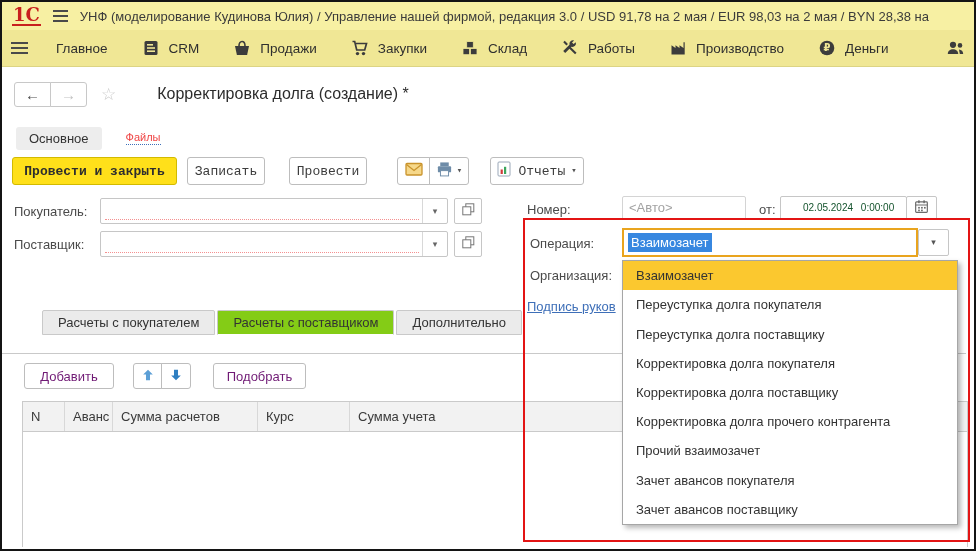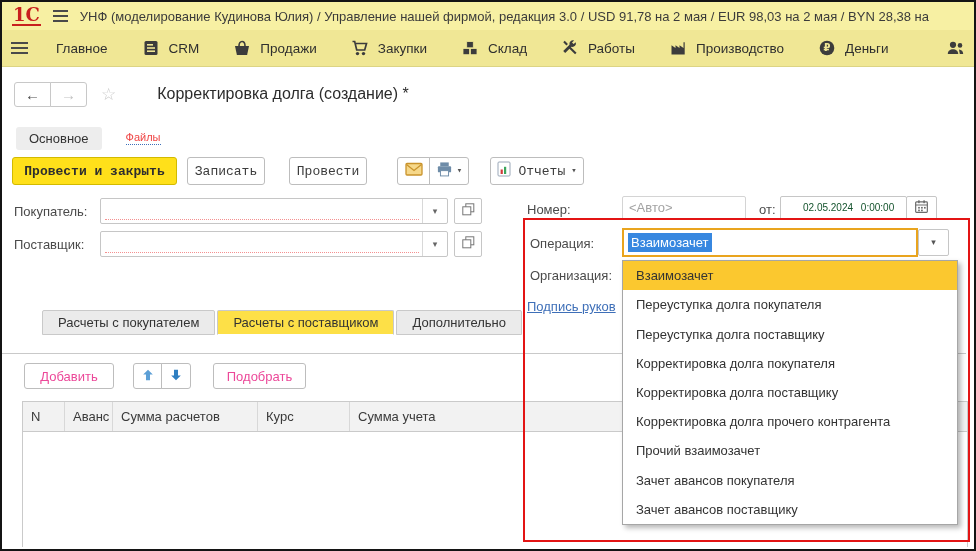--- a/index.html
+++ b/index.html
@@ -57,24 +57,24 @@
   .dropdown{position:absolute;left:620px;top:258px;width:336px;height:265px;background:#fff;
             border:1px solid #A6A6A6;box-shadow:3px 3px 5px rgba(0,0,0,0.28);z-index:30;
             display:flex;flex-direction:column;box-sizing:border-box;}
   .ditem{flex:1;display:flex;align-items:center;padding-left:13px;font-size:13px;color:#333;cursor:pointer;}
   .ditem.sel{background:#FBC82F;}
   
   .tabline{position:absolute;left:0;right:8px;top:351px;border-bottom:1px solid #C9C9C9;z-index:1;}
   .dtabs{position:absolute;left:14px;top:308px;display:flex;z-index:2;margin-left:26px;}
   .dtab{height:25px;box-sizing:border-box;display:flex;align-items:center;padding:0 15px;font-size:13px;
         color:#333;background:#EBEBEB;border:1px solid #C9C9C9;border-radius:2px 2px 0 0;margin-right:2px;cursor:pointer;}
-  .dtab.active{background:#fde047;border-bottom:1px solid #fff;}
+  .dtab.active{background:#84cc16;border-bottom:1px solid #fff;}
   
   .tbtn{position:absolute;height:26px;box-sizing:border-box;background:#fff;border:1px solid #BDBDBD;
-        border-radius:3px;font-size:13px;color:#ec4899;display:flex;align-items:center;justify-content:center;cursor:pointer;}
+        border-radius:3px;font-size:13px;color:#701a75;display:flex;align-items:center;justify-content:center;cursor:pointer;}
   .grid{position:absolute;left:20px;top:399px;width:946px;height:146px;box-sizing:border-box;
         border:1px solid #CACACA;border-bottom:none;background:#fff;z-index:1;}
   .ghead{height:30px;background:#F2F2F2;border-bottom:1px solid #CACACA;display:flex;box-sizing:border-box;}
   .gcell{display:flex;align-items:center;padding-left:8px;font-size:13px;color:#3A3A3A;
          border-right:1px solid #D8D8D8;box-sizing:border-box;}
   .gcell:last-child{border-right:none;flex:1;}
   
   .redrect{position:absolute;left:521px;top:216px;width:447px;height:324px;border:2px solid #E31414;
            box-sizing:border-box;z-index:40;pointer-events:none;}
 </style>

